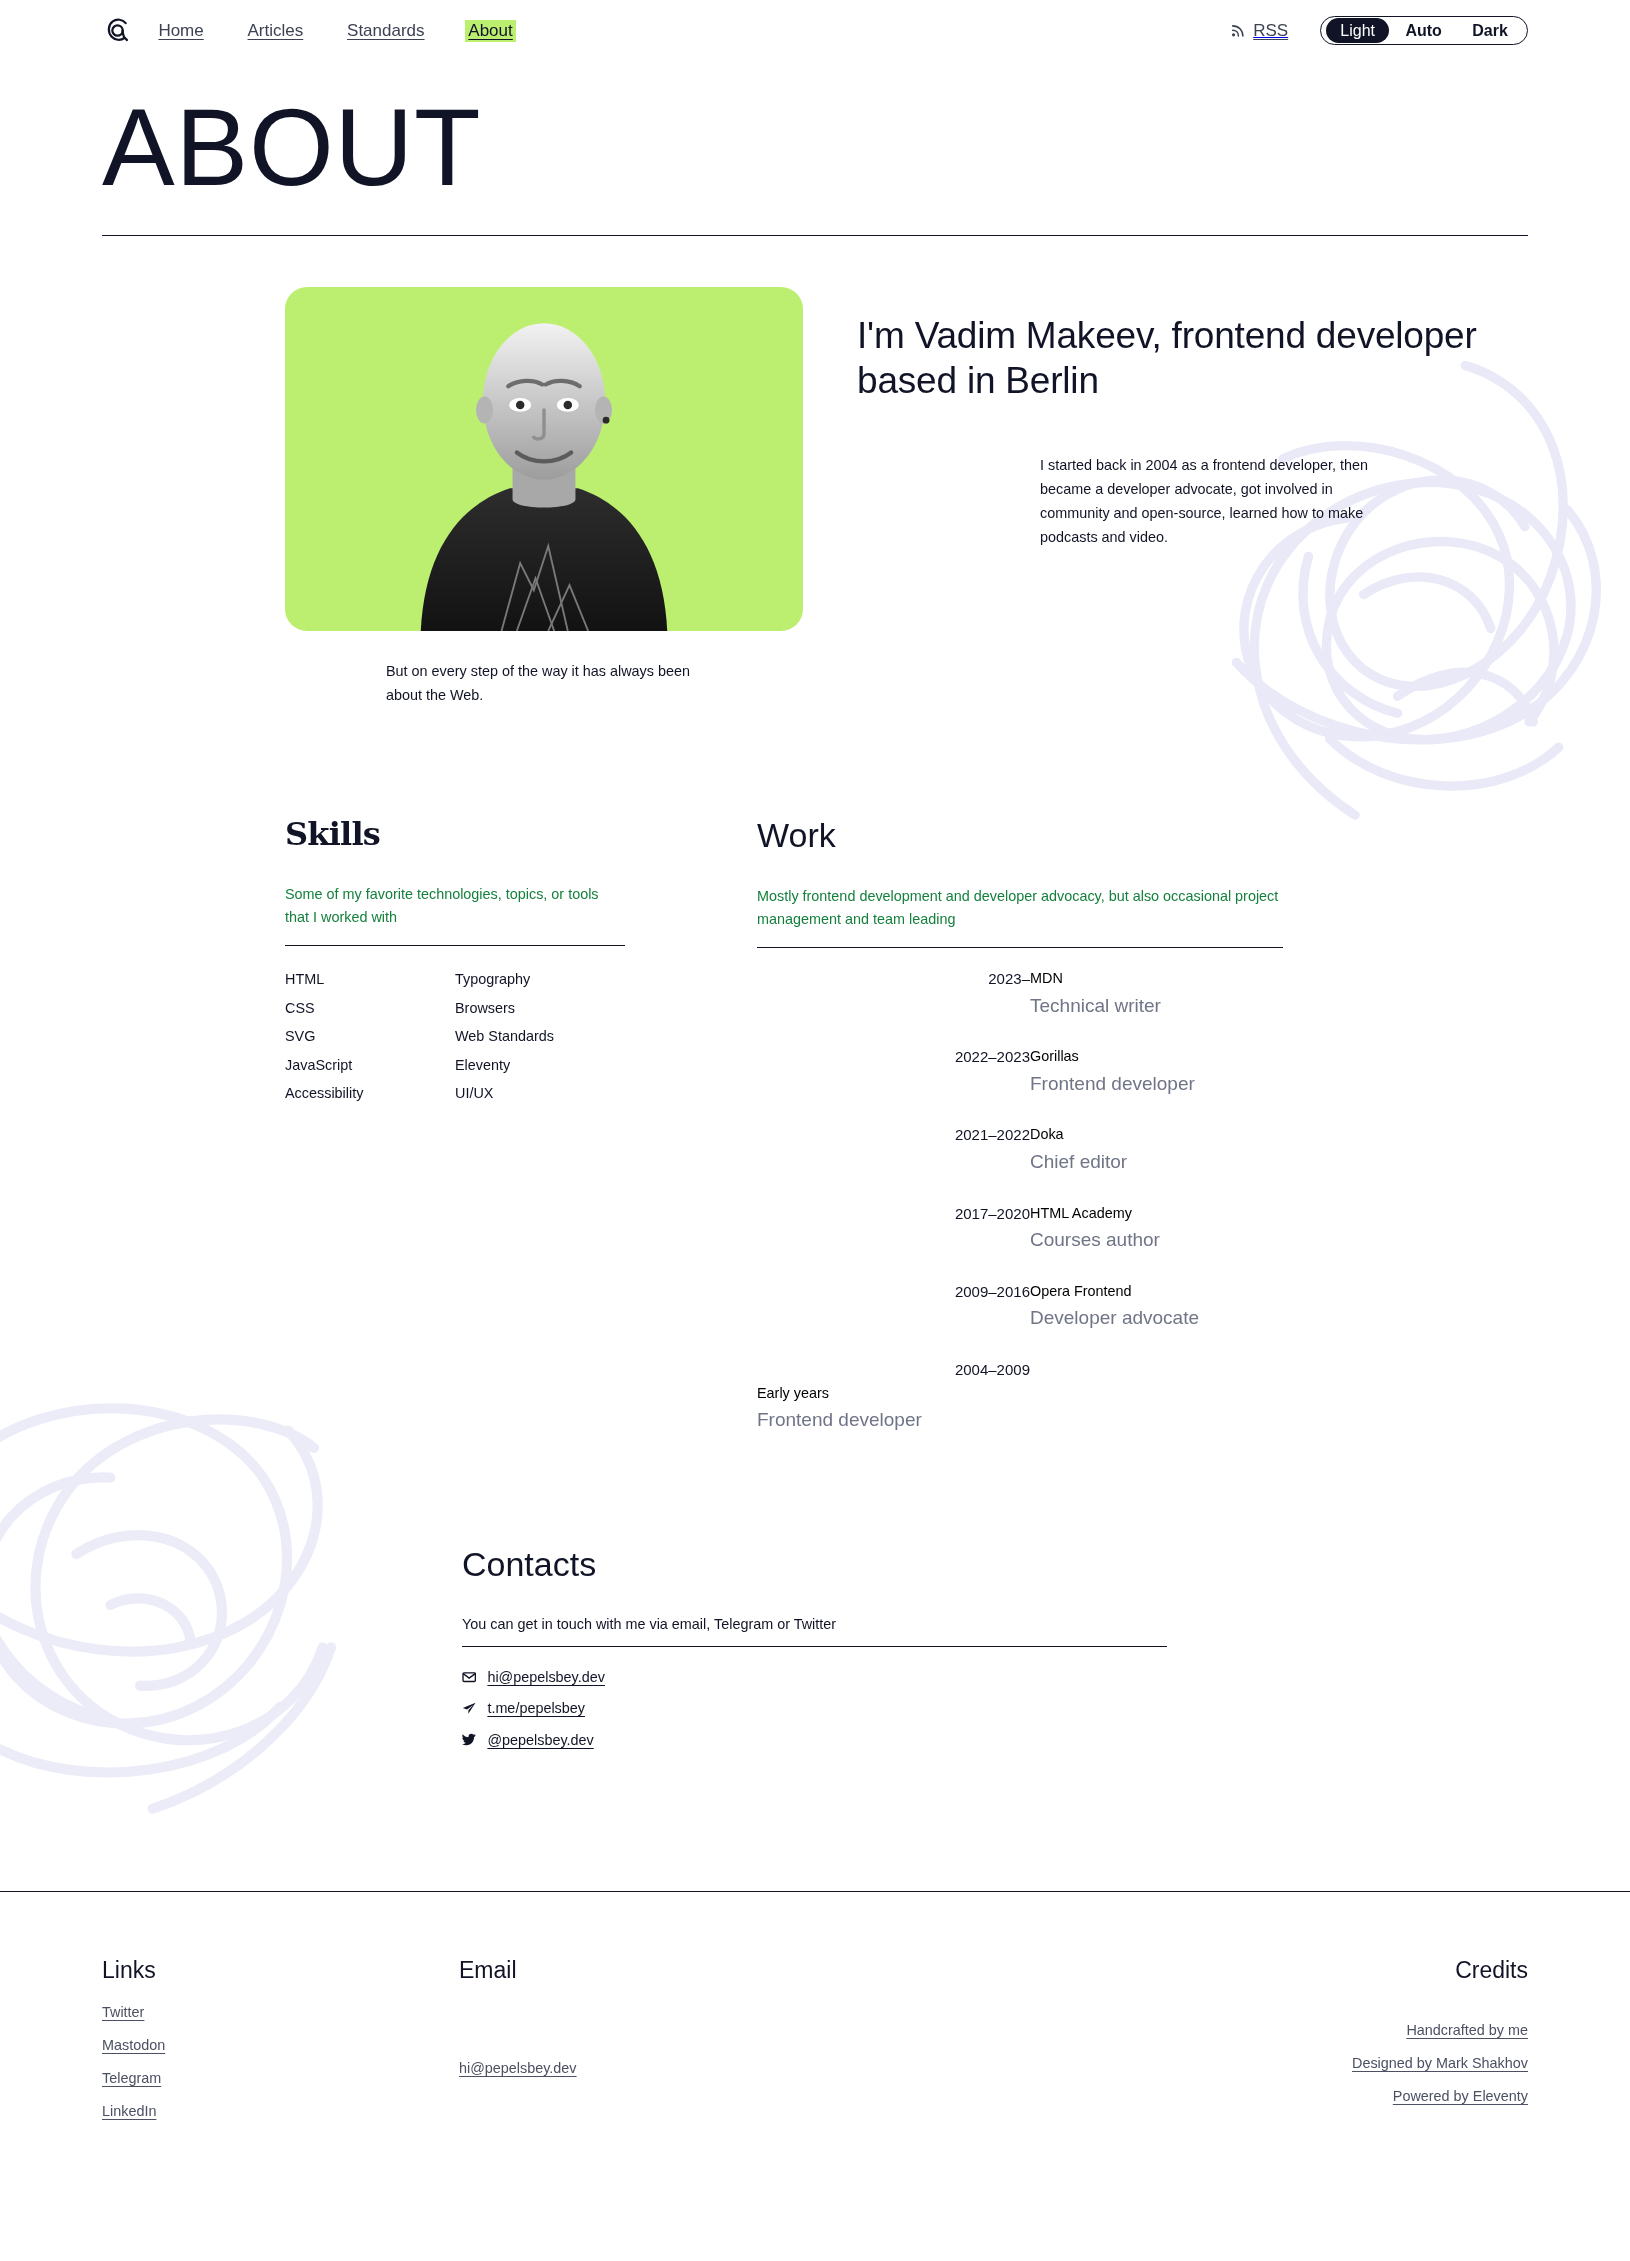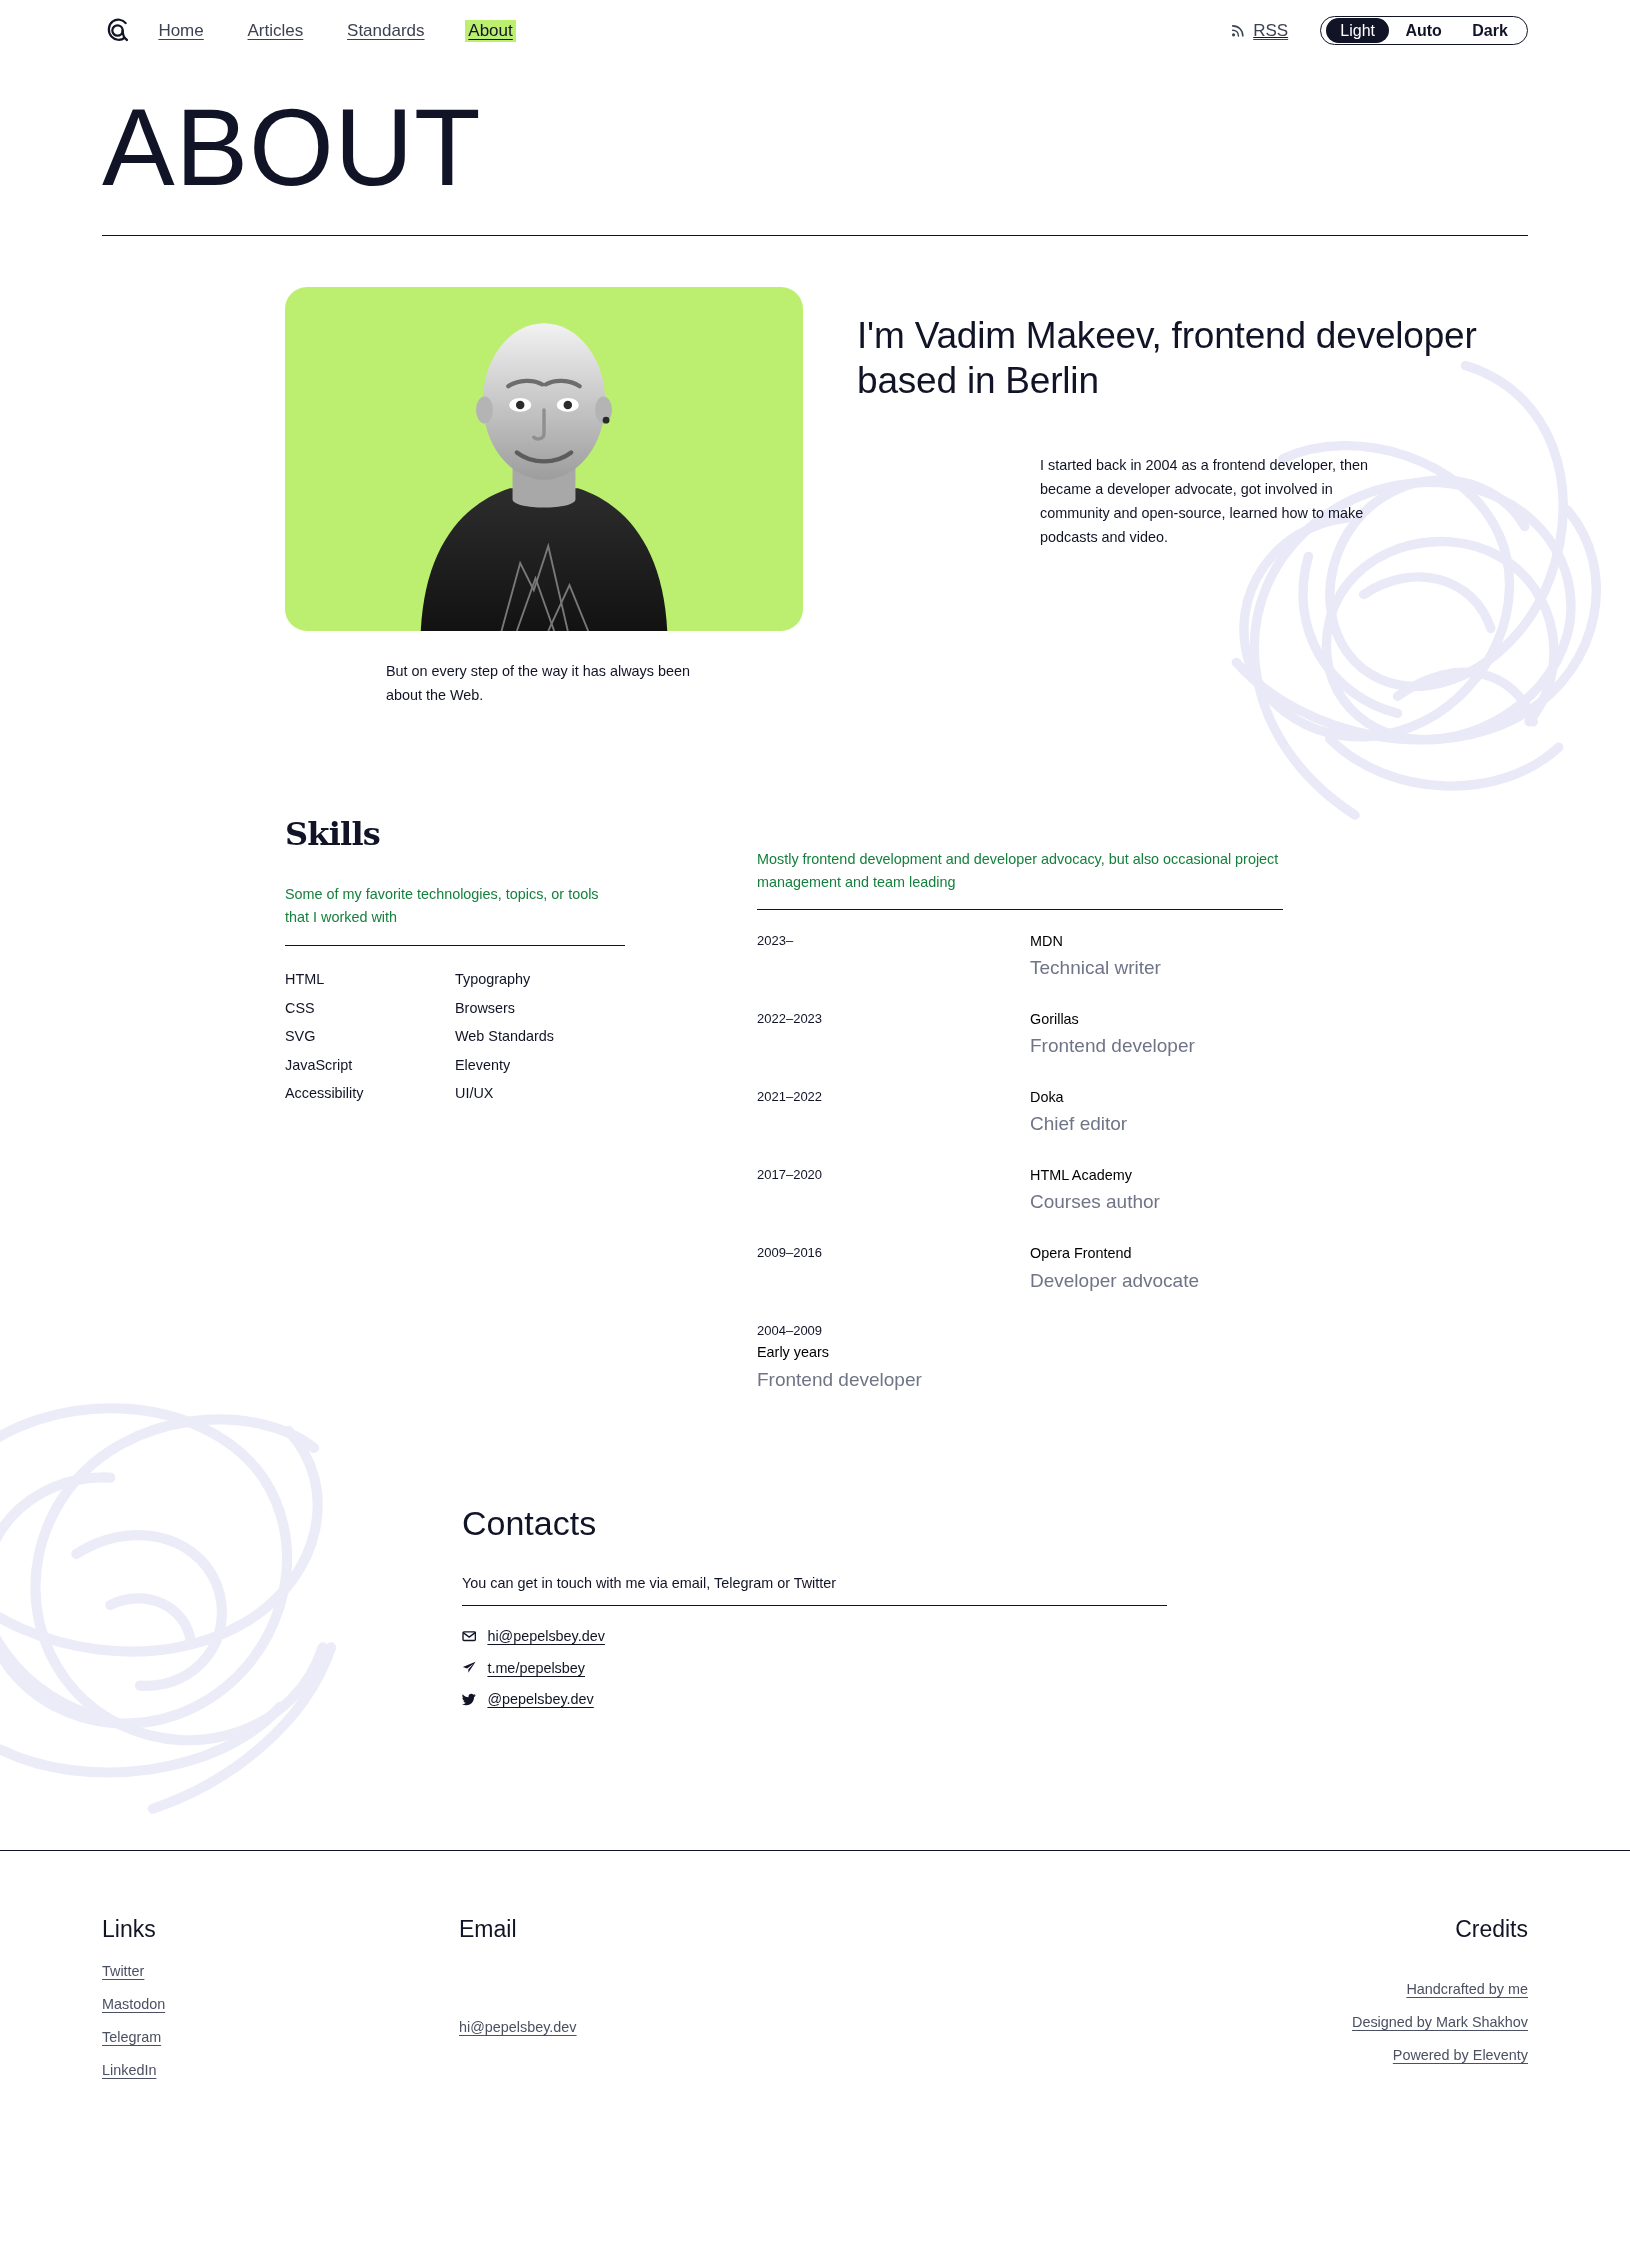--- a/index.html
+++ b/index.html
@@ -129,21 +129,21 @@
   .sec-sub { margin-top: 31px; font-size: 14.4px; line-height: 1.6; color: #15803d; }
   .sec-rule { margin-top: 15.3px; border-top: 1.3px solid #111426; }
 
   .skill-lists { display: flex; margin-top: 19.5px; }
   .skill-lists ul { list-style: none; width: 176px; }
   .skill-lists li { font-size: 14.4px; line-height: 1.98; color: #111426; }
 
   .work-list { margin-top: 19.5px; }
   .work-row { display: flex; margin-bottom: 24px; }
   .work-row:last-child { margin-bottom: 0; flex-direction: column; }
-  .work-years { width: 273px; flex: none; font-size: 13px; line-height: 1.62; color: #111426; }
+  .work-years { width: 273px; flex: none; font-size: 15px; line-height: 1.62; color: #111426; text-align: right; }
   .work-org { font-size: 14.4px; line-height: 1.62; color: #000000; }
   .work-role { font-size: 19px; line-height: 1.62; color: #6f7486; }
 
   
   .contacts {
     position: relative; z-index: 2;
     margin: 110px 102px 0;
     padding-left: 360px;
   }
   .contacts-inner { width: 705px; }
@@ -321,20 +321,21 @@
           <li>Typography</li>
           <li>Browsers</li>
           <li>Web Standards</li>
           <li>Eleventy</li>
           <li>UI/UX</li>
         </ul>
       </div>
     </div>
 
     <div class="col-work">
+      <h3 class="sec-title">Work</h3>
       <p class="sec-sub">Mostly frontend development and developer advocacy, but also occasional project management and team leading</p>
       <div class="sec-rule"></div>
       <div class="work-list">
         <div class="work-row">
           <div class="work-years">2023–</div>
           <div>
             <div class="work-org">MDN</div>
             <div class="work-role">Technical writer</div>
           </div>
         </div>

